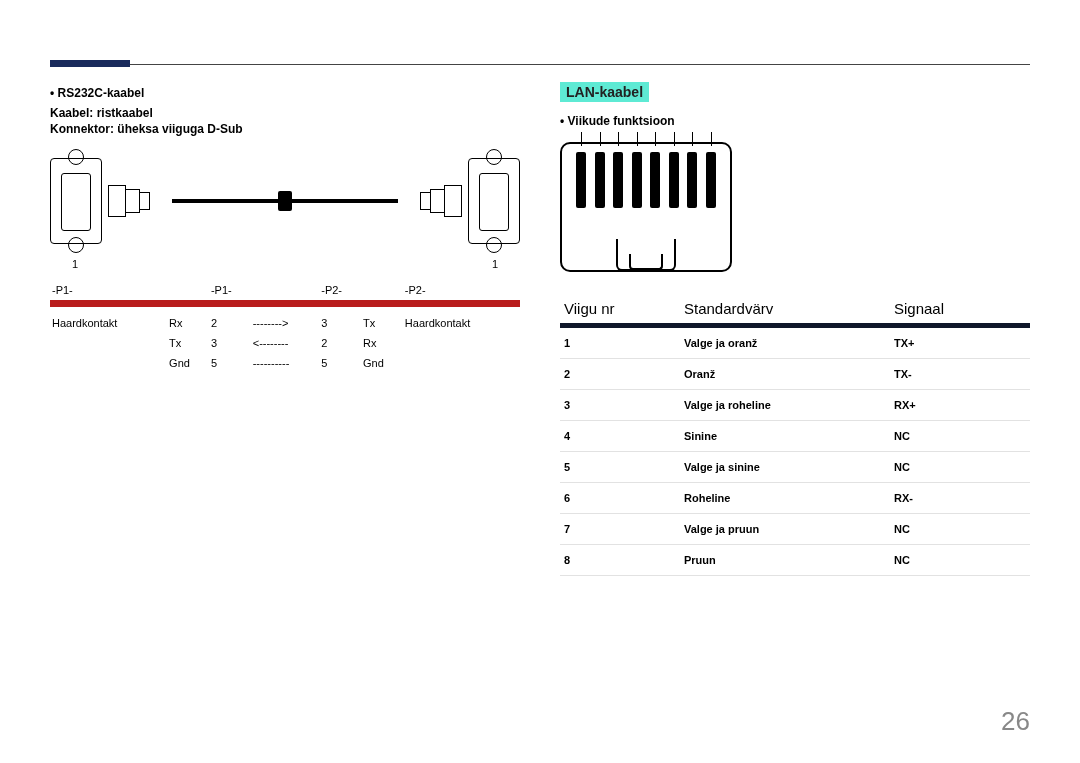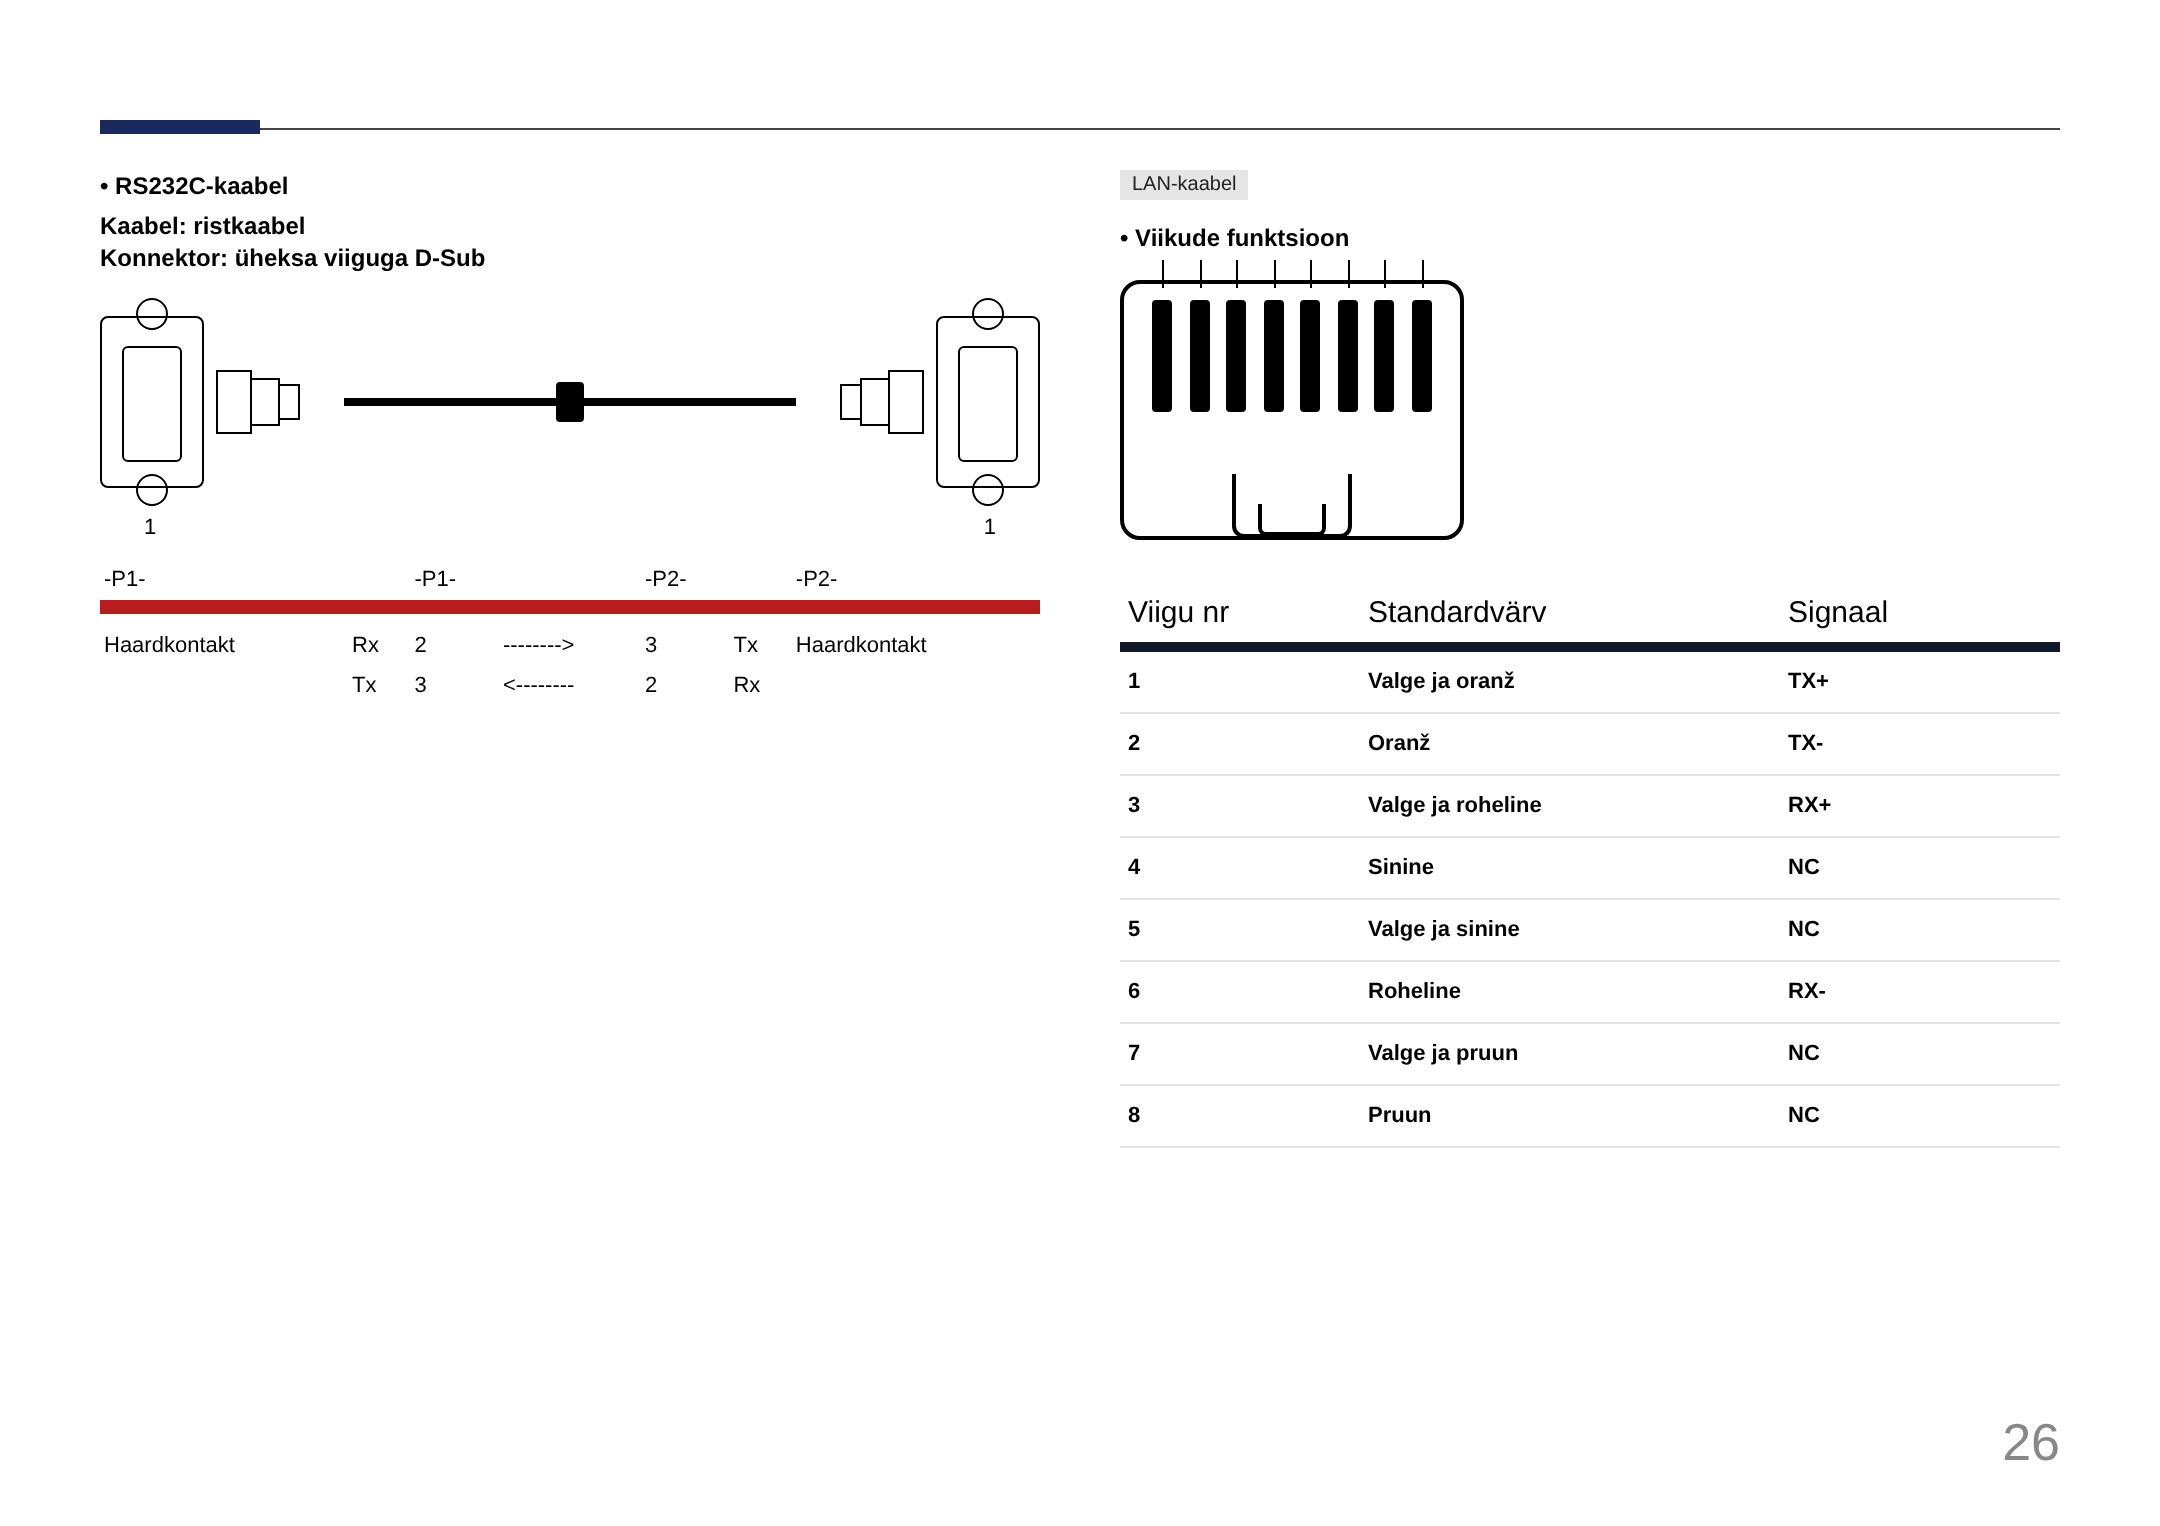--- a/index.html
+++ b/index.html
@@ -81,22 +81,22 @@
   }
   .num-under { display:flex; justify-content:space-between; font-size:11px; padding: 2px 22px 0 22px; }
 
   .pin-table { width: 100%; border-collapse: collapse; margin-top: 10px; font-size: 11px; }
   .pin-table td, .pin-table th { padding: 4px 2px; font-weight: normal; text-align: left; }
   .pin-table thead td { border-bottom: 7px solid #b91c1c; }
   .pin-table tbody tr:first-child td { padding-top:10px; border-top:5px solid #4d7c0f; }
 
   .section-hl {
     display: inline-block;
-    background: #e5e5e5;
-    font-size: 10px; font-weight: 400;
+    background: #5eead4;
+    font-size: 14px; font-weight: 700;
     padding: 2px 6px;
     color: #222;
   }
 
   .rj45-wrap { margin: 14px 0 22px 0; }
   .rj45-numbers {
     font-size: 15px; letter-spacing: 6px; padding-left: 10px;
     font-family: "Times New Roman", serif;
   }
   .rj45 {
@@ -213,20 +213,29 @@
           </tr>
           <tr>
             <td></td>
             <td>Tx</td>
             <td>3</td>
             <td>&lt;--------</td>
             <td>2</td>
             <td>Rx</td>
             <td></td>
           </tr>
+          <tr>
+            <td></td>
+            <td>Gnd</td>
+            <td>5</td>
+            <td>----------</td>
+            <td>5</td>
+            <td>Gnd</td>
+            <td></td>
+          </tr>
         </tbody>
     </table>
   </div>
 
   <div class="right">
     <div class="section-hl">LAN-kaabel</div>
     <div class="bullet-row" style="margin-top:12px;">Viikude funktsioon</div>
 
     <div class="rj45-wrap">
       <div class="rj45">

